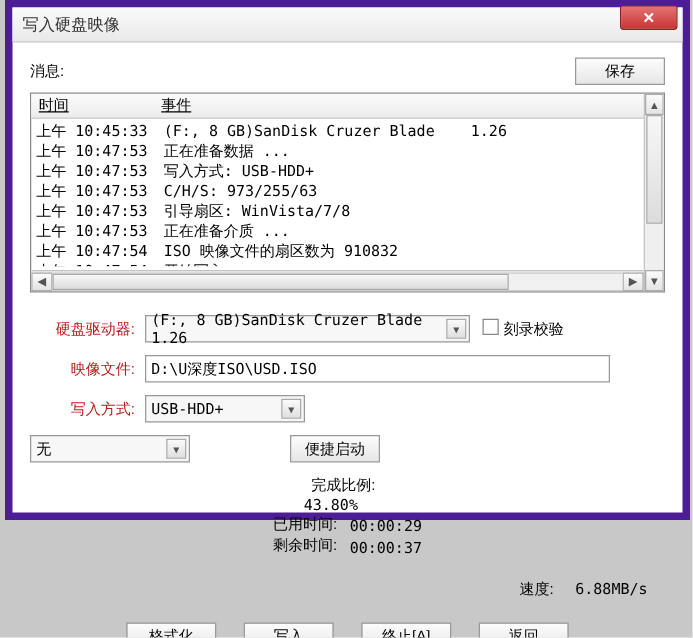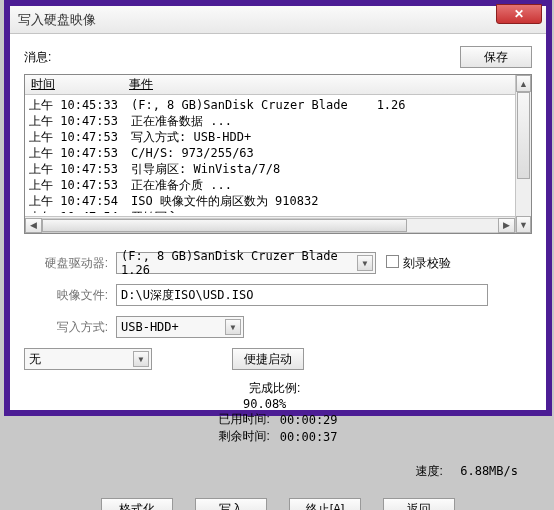--- a/index.html
+++ b/index.html
@@ -127,21 +127,21 @@
   .form-area { margin-top: 18px; }
   .form-row {
     display: flex;
     align-items: center;
     margin-bottom: 10px;
   }
   .form-label {
     width: 92px;
     text-align: right;
     padding-right: 8px;
-    color:#737373;
+    color:#b91c1c;
   }
   .combo, .text-input {
     height: 22px;
     border: 1px solid #999;
     background: #fff;
     font-size: 12px;
     font-family: "SimSun",monospace;
     padding: 2px 4px;
     display:flex;
     align-items:center;
@@ -158,21 +158,21 @@
   .checkbox {
     display:flex; align-items:flex-start; margin-left:10px; gap:4px;
   }
   .checkbox .box { width:13px;height:13px;border:1px solid #888;background:#fff;}
   .stats-row {
     display:flex; align-items:center; margin-top:8px; gap:0;flex-direction:column;
   }
   .stats-row .lbl { width:74px; text-align:left; padding-left:8px;}
   .stats-row .val { width:70px; font-family:"SimSun",monospace;}
   .stats-row .spacer { flex:1; }
-  .stats-pair { display:flex; align-items:center; gap:10px; }
+  .stats-pair { display:flex; align-items:flex-end; gap:10px; }
   .speed-row { text-align:right; padding-right:14px; margin-top:18px;}
   .speed-row .slabel{ margin-right:14px;}
   .btn-row {
     display:flex; justify-content:center; gap:22px; margin-top:18px;
   }
   .form-row .side-btn { margin-left: 80px; }
 </style>
 </head>
 <body>
 
@@ -248,21 +248,21 @@
           <span>无</span>
           <span class="caret">▼</span>
         </div>
         <button class="btn wide side-btn">便捷启动</button>
       </div>
 
     </div>
 
     <div class="stats-row">
       <span class="lbl">完成比例:</span>
-      <span class="val">90.08%</span>
+      <span class="val">43.80%</span>
       <span style="width:30px"></span>
       <span class="stats-pair">
         <span>已用时间:</span>
         <span style="font-family:SimSun,monospace">00:00:29</span>
       </span>
       <span class="spacer"></span>
       <span class="stats-pair">
         <span>剩余时间:</span>
         <span style="font-family:SimSun,monospace">00:00:37</span>
       </span>

